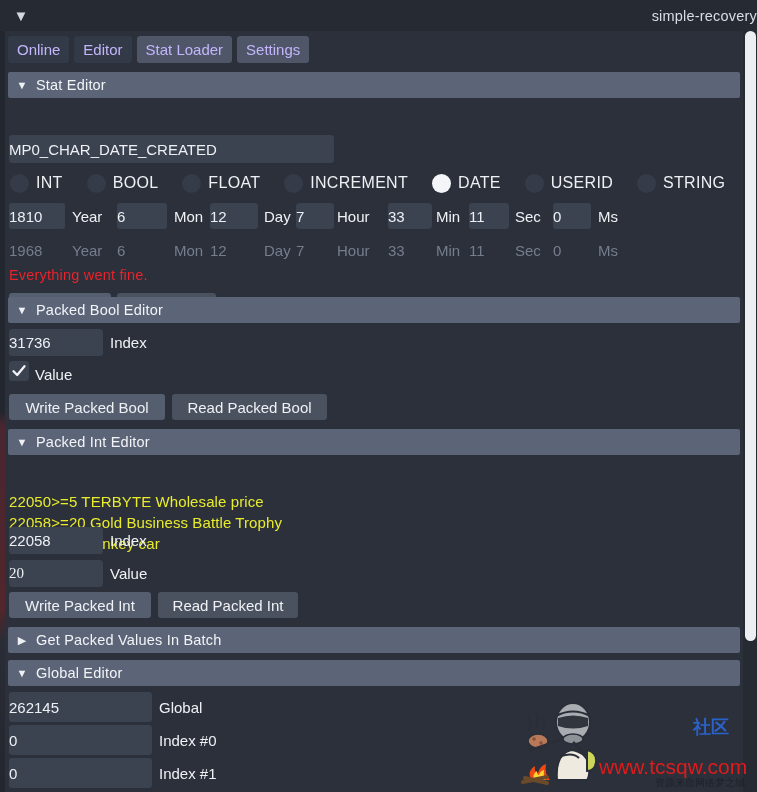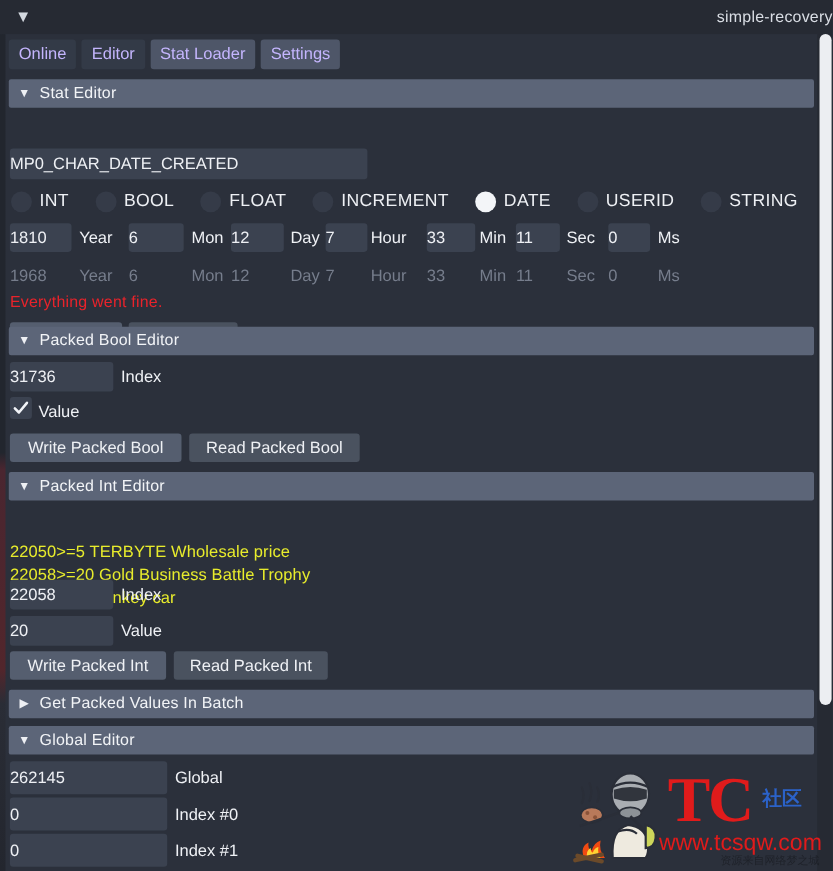--- a/index.html
+++ b/index.html
@@ -396,21 +396,21 @@
 
   <div class="intlist">
     <div>22050&gt;=5 TERBYTE Wholesale price</div>
     <div>22058&gt;=20 Gold Business Battle Trophy</div>
     <div>22063=20 Monkey car</div>
   </div>
 
   <div class="field" style="left:9px; top:496px; width:94px; height:27px;">22058</div>
   <div class="lbl" style="left:110px; top:502px;">Index</div>
 
-  <div class="field" style="left:9px; top:529px; width:94px; height:27px;">20</div>
+  <div class="field" style="left:9px; top:529px; width:94px; height:27px;font-family:Liberation Serif, serif;">20</div>
   <div class="lbl" style="left:110px; top:535px;">Value</div>
 
   <div class="btn" style="left:9px;  top:561px; width:142px;">Write Packed Int</div>
   <div class="btn alt" style="left:158px;top:561px; width:140px;">Read Packed Int</div>
 
   <div class="section-head" style="top:596px;">
     <span class="caret">▶</span>
     <span class="label">Get Packed Values In Batch</span>
   </div>
 
@@ -462,17 +462,16 @@
 
     <path d="M50 62 q12-4 18 2" stroke="#2a2e38" stroke-width="2" fill="none"></path>
 
     <ellipse cx="62" cy="28" rx="17" ry="19" fill="#a9adb2" stroke="#2a2e38" stroke-width="2"></ellipse>
     <path d="M47 24 q15-5 30 0 l0 8 q-15 5-30 0 z" fill="#31353d"></path>
     <path d="M45 22 q17-9 34 0" stroke="#2a2e38" stroke-width="2" fill="none"></path>
     <ellipse cx="62" cy="45" rx="10" ry="5" fill="#8d9297" stroke="#2a2e38" stroke-width="1.5"></ellipse>
 
     <path d="M62 48 L74 60" stroke="#2a2e38" stroke-width="2.5"></path>
   </svg>
-  <div class="wm-tc">TC</div>
   <div class="wm-cn">社区</div>
   <div class="wm-url">www.tcsqw.com</div>
   <div class="wm-sub">资源来自网络梦之城</div>
 </div>
 
 </body></html>

